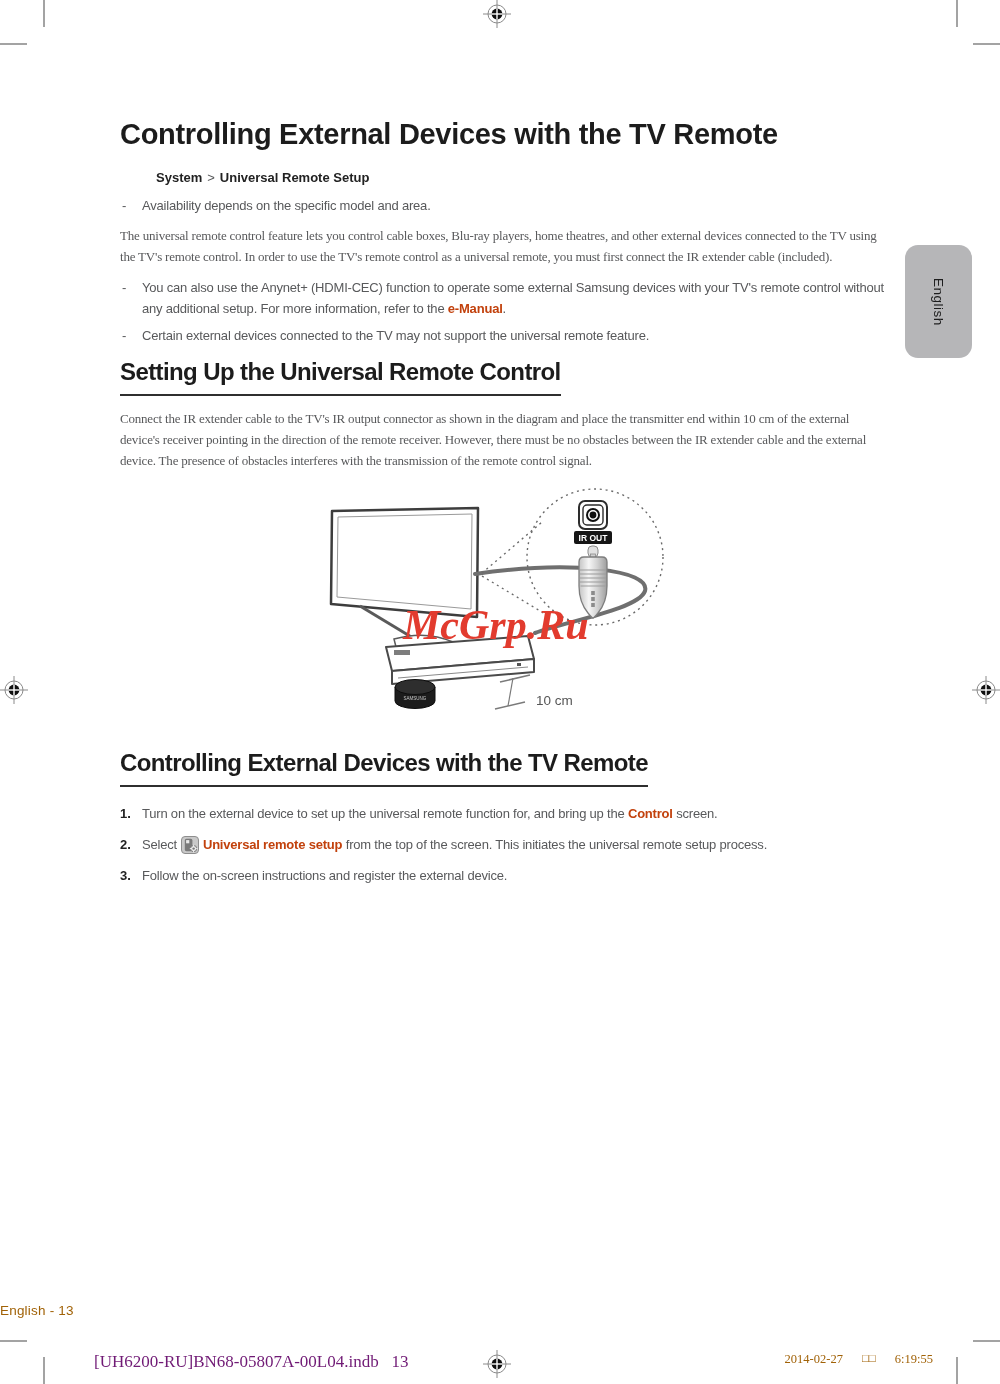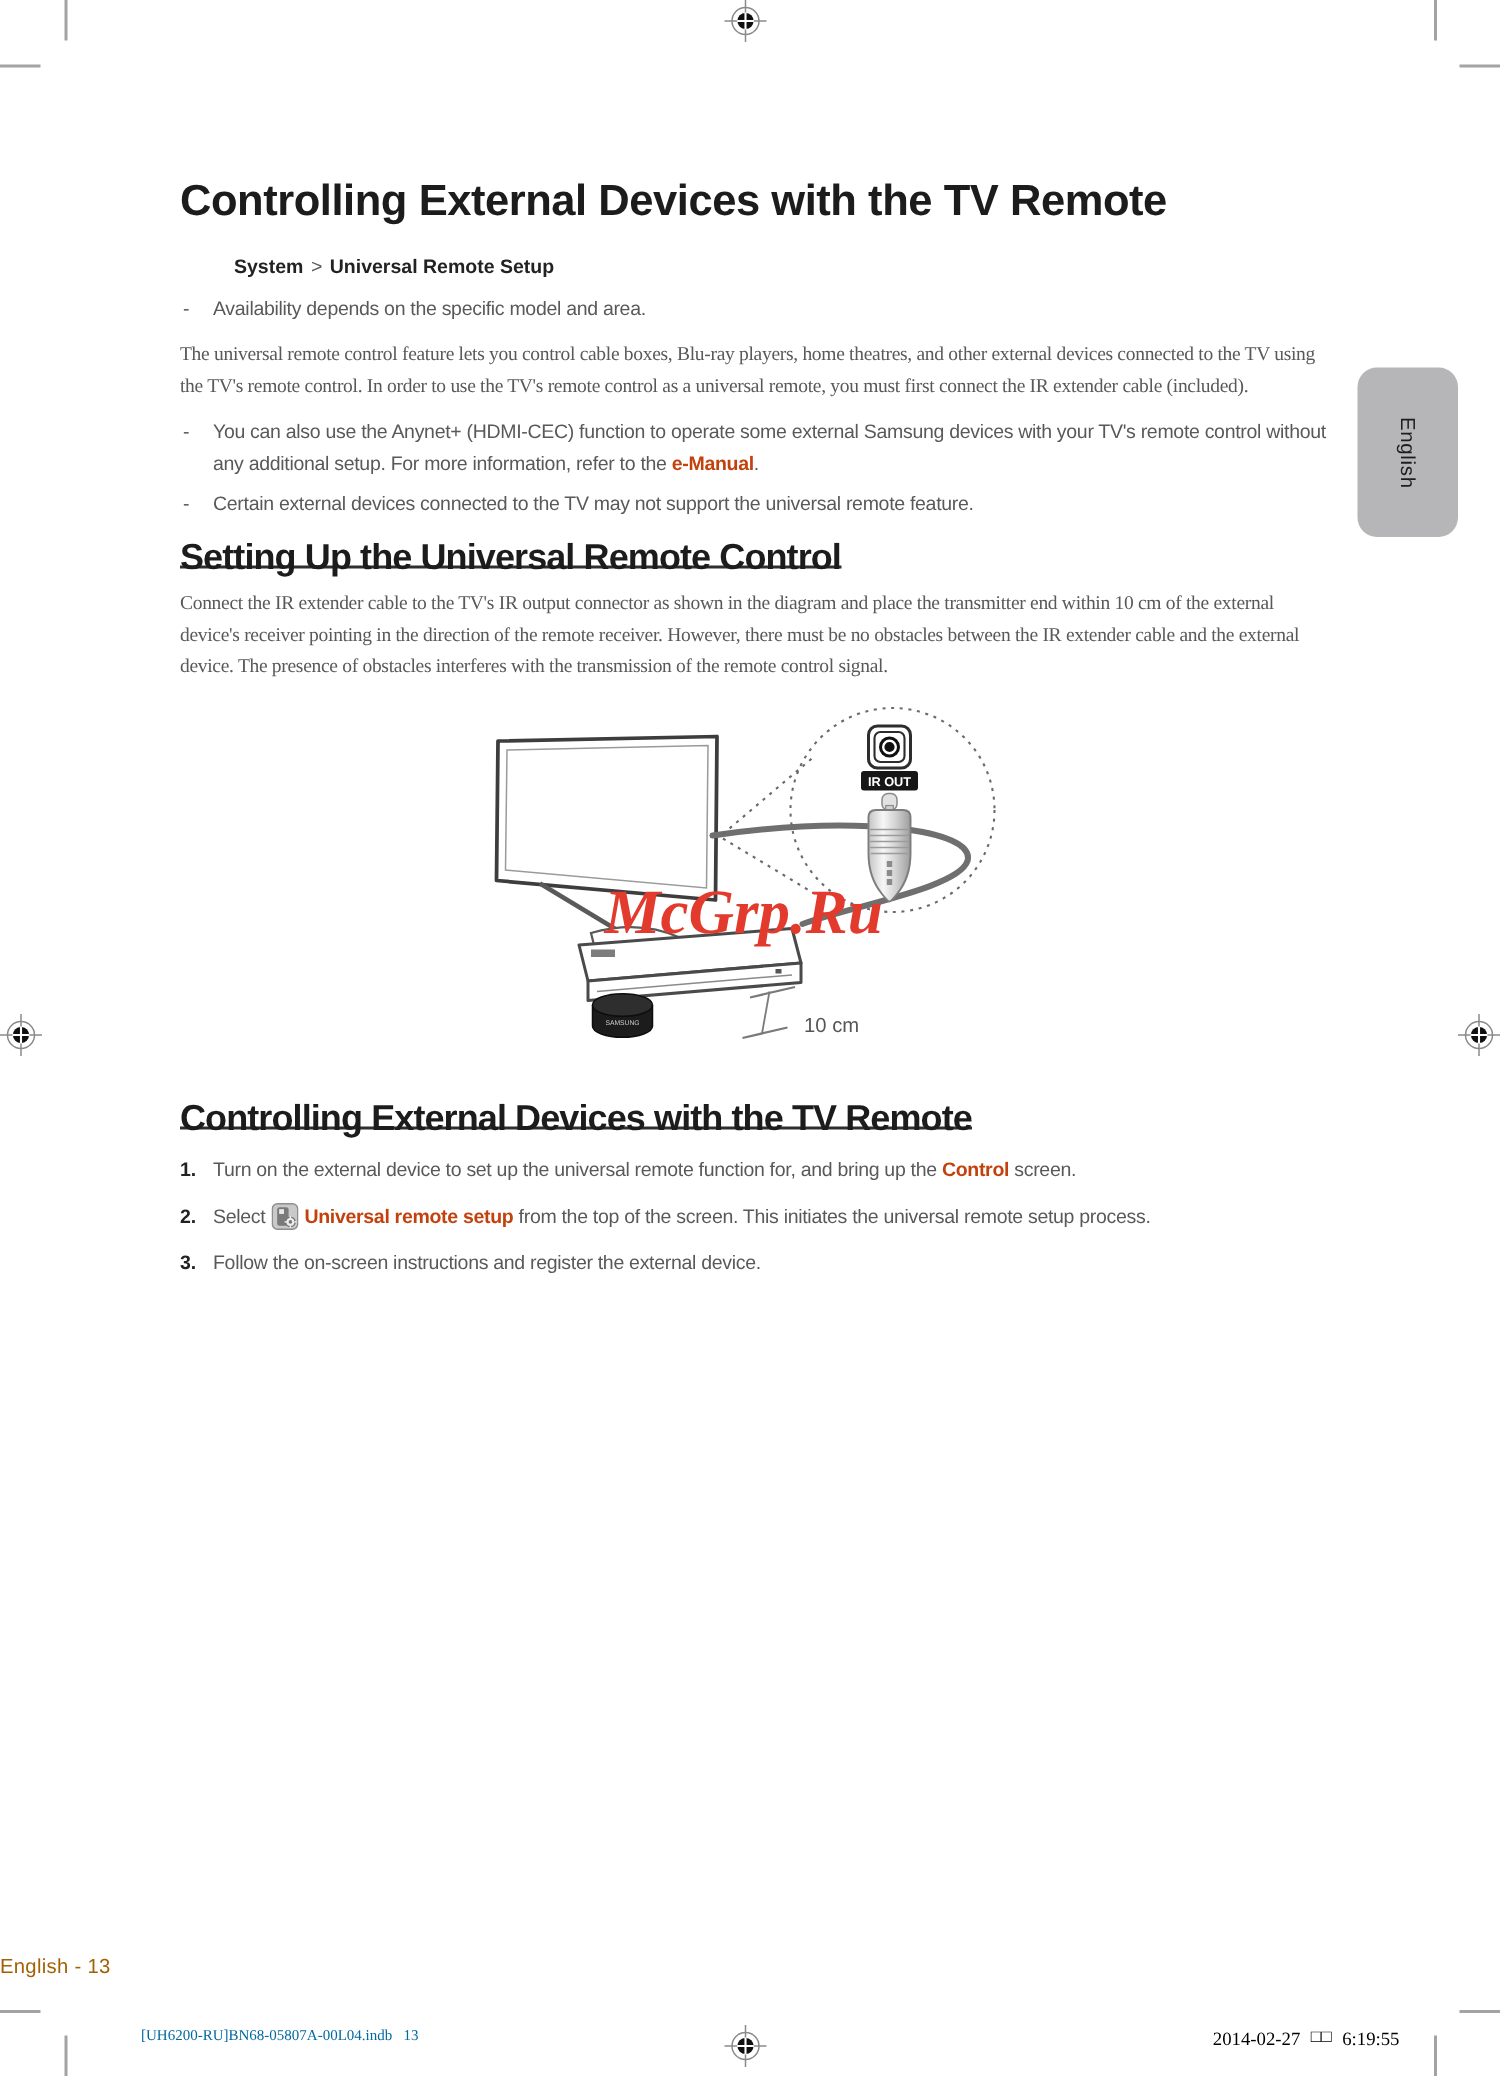--- a/index.html
+++ b/index.html
@@ -31,44 +31,44 @@
   .breadcrumb { margin-top:14px; font-size:13px; color:#58595b;margin-left:36px; }
   .breadcrumb b { color:#222; }
   .breadcrumb .sep { margin:0 5px; }
   .dash-row { display:flex; margin-top:10px; font-size:13px; line-height:21px; }
   .dash-row .dash { width:22px; flex:none; padding-left:2px; }
   .dash-row .txt { flex:1; letter-spacing:-0.2px; }
   .para { margin-top:9px; font-size:13px; line-height:21px; letter-spacing:-0.2px;font-family:Liberation Serif, serif; }
   .para b, .dash-row b, .step b { color:#c2410c; }
   h2 {
     display:inline-block; margin-top:26px; font-size:24px; font-weight:bold;
-    color:#1c1c1c; letter-spacing:-0.6px; padding-bottom:5px;
+    color:#1c1c1c; letter-spacing:-0.6px; padding-bottom:22px;
     border-bottom:2px solid #2f2f2f;
   }
   .h2-wrap { line-height:0; }
   .diagram { position:relative; margin:6px 0 0 206px; width:352px; height:252px; }
   
   .step { display:flex; margin-top:9px; font-size:13px; line-height:21px; align-items:flex-start; }
   .step .num { width:22px; flex:none; font-weight:bold; color:#222; }
   .step .txt { flex:1; letter-spacing:-0.2px; }
   .step-icon { display:inline-block; vertical-align:-5px; margin:0 4px; }
   .step1-row { margin-top:16px; }
   .step-gap { margin-top:10px; }
   
   .footer {
     position:absolute; left:0; top:1303px; width:100%;
     font-size:13.5px; color:#a16207; letter-spacing:0.2px;
   }
   .slug-left {
     position:absolute; left:62px; top:1352px; white-space:pre;
-    font-family:"Liberation Serif", serif; font-size:10px; color:#0369a1;padding-left:32px;
+    font-family:"Liberation Serif", serif; font-size:17px; color:#701a75;padding-left:32px;
   }
   .slug-right {
-    position:absolute; right:67px; top:1352px; display:flex; gap:7px;
-    font-family:"Liberation Serif", serif; font-size:12.5px; color:#000000;
+    position:absolute; right:67px; top:1352px; display:flex; gap:19px;
+    font-family:"Liberation Serif", serif; font-size:12.5px; color:#a16207;
   }
   .slug-right .tofu { letter-spacing:0; font-size:11.5px; }
 </style>
 </head>
 <body>
 
 <div class="page">
 
   <div class="crop v" style="left:43px; top:0;"></div>
   <div class="crop h" style="left:0; top:43px;"></div>

